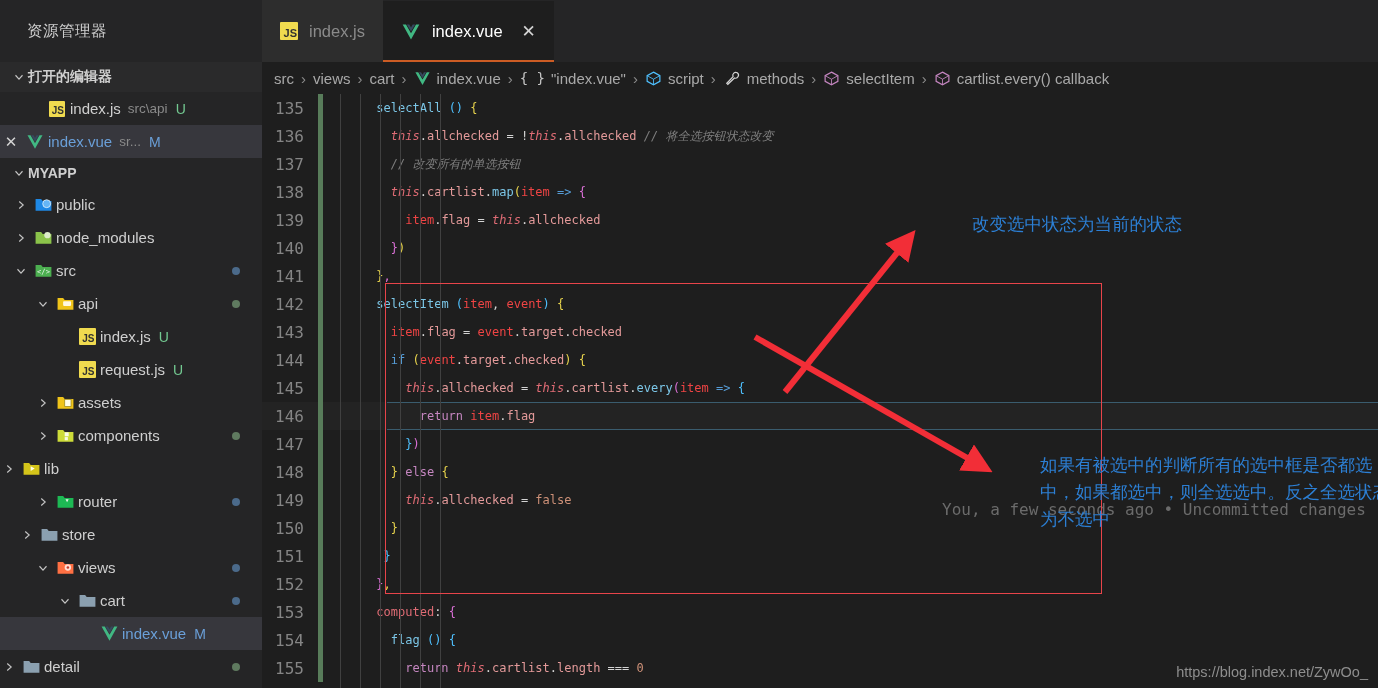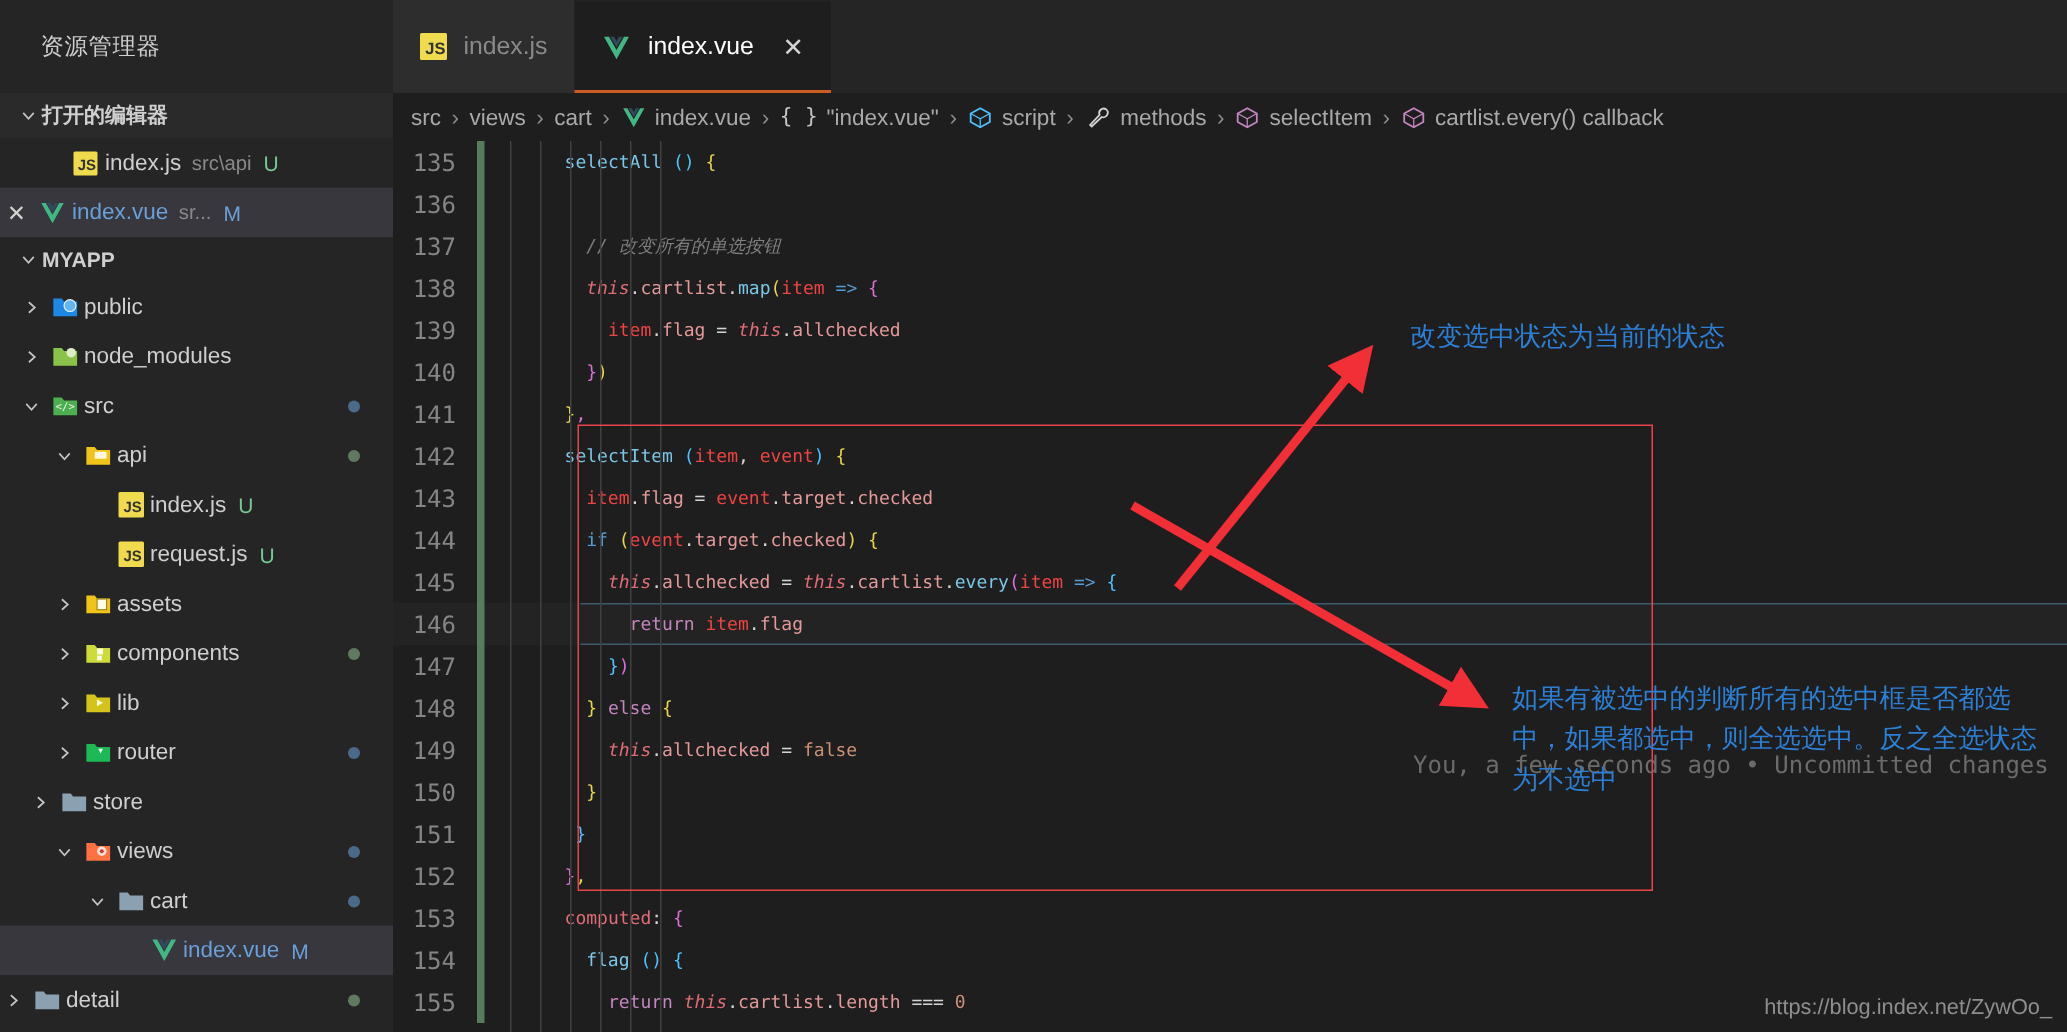--- a/index.html
+++ b/index.html
@@ -77,21 +77,21 @@
   .t-cmt-cn  { color:#7f7f7f; font-style:italic; }
   .t-key     { color:#e06c75; }
   .t-arrow   { color:#569cd6; }
   .t-bool    { color:#ce9178; }
 
   .blame { position:absolute; left:680px; top:406px; font-family:"DejaVu Sans Mono", monospace; font-size:16px; color:#6b6b6b; white-space:nowrap; }
 
   
   .anno-layer { position:absolute; inset:0; pointer-events:none; }
   .red-box { position:absolute; left:385px; top:283px; width:717px; height:311px; border:1px solid #e8444a; }
-  .anno-text { position:absolute; color:#2c7fd4; font-size:17.5px; line-height:27px; font-family:"Liberation Sans", sans-serif; }
+  .anno-text { position:absolute; color:#2c7fd4; font-size:17.5px; line-height:27px; font-family:"Liberation Sans", sans-serif;margin-left:32px; }
   .anno-1 { left:940px; top:211px; white-space:nowrap; }
   .anno-2 { left:1008px; top:452px; width:358px; }
 
   .wm { position:absolute; right:10px; bottom:8px; color:#8e8e8e; font-size:14.5px; font-family:"Liberation Sans", sans-serif; }
 </style>
 </head>
 <body>
 
 <div class="app">
 
@@ -253,21 +253,21 @@
             <svg width="19" height="19" viewBox="0 0 24 24">
               <path d="M2 5 h7 l2 2.5 h11 V20 H2 Z" fill="#cddc39"></path>
               <rect x="11" y="8" width="5" height="5" fill="#f9fbe7"></rect>
               <rect x="11" y="14" width="4" height="4" fill="#f9fbe7"></rect>
             </svg>
           </span>
     <span class="lbl ">components</span>
 
     <span class="gitdot" style="background:#5f7a5f"></span>
   </div>
-  <div class="tree-row " style="padding-left:34px">
+  <div class="tree-row " style="">
     <span class="chev">
             <svg width="14" height="14" viewBox="0 0 16 16">
               <path d="M6 4 L10.5 8 L6 12" stroke="#c5c5c5" stroke-width="1.3" fill="none"></path>
             </svg>
           </span>
     <span class="ficon">
             <svg width="19" height="19" viewBox="0 0 24 24">
               <path d="M2 5 h7 l2 2.5 h11 V20 H2 Z" fill="#d4c41a"></path>
               <path d="M11 9 l5 3 -5 3 z" fill="#fffde7"></path>
             </svg>
@@ -471,20 +471,21 @@
     <span class="ln">135</span>
     <span class="gitbar"></span>
     <span class="gutter-gap"></span>
     <span class="ctext">      <span class="t-fn">selectAll</span> <span class="t-par-b">()</span> <span class="t-par-y">{</span></span>
     
   </div>
   <div class="code-line ">
     <span class="ln">136</span>
     <span class="gitbar"></span>
     <span class="gutter-gap"></span>
+    <span class="ctext">        <span class="t-this">this</span><span class="t-op">.</span><span class="t-prop">allchecked</span> <span class="t-op">=</span> <span class="t-op">!</span><span class="t-this">this</span><span class="t-op">.</span><span class="t-prop">allchecked</span> <span class="t-cmt-cn">// 将全选按钮状态改变</span></span>
     
   </div>
   <div class="code-line ">
     <span class="ln">137</span>
     <span class="gitbar"></span>
     <span class="gutter-gap"></span>
     <span class="ctext">        <span class="t-cmt-cn">// 改变所有的单选按钮</span></span>
     
   </div>
   <div class="code-line ">

